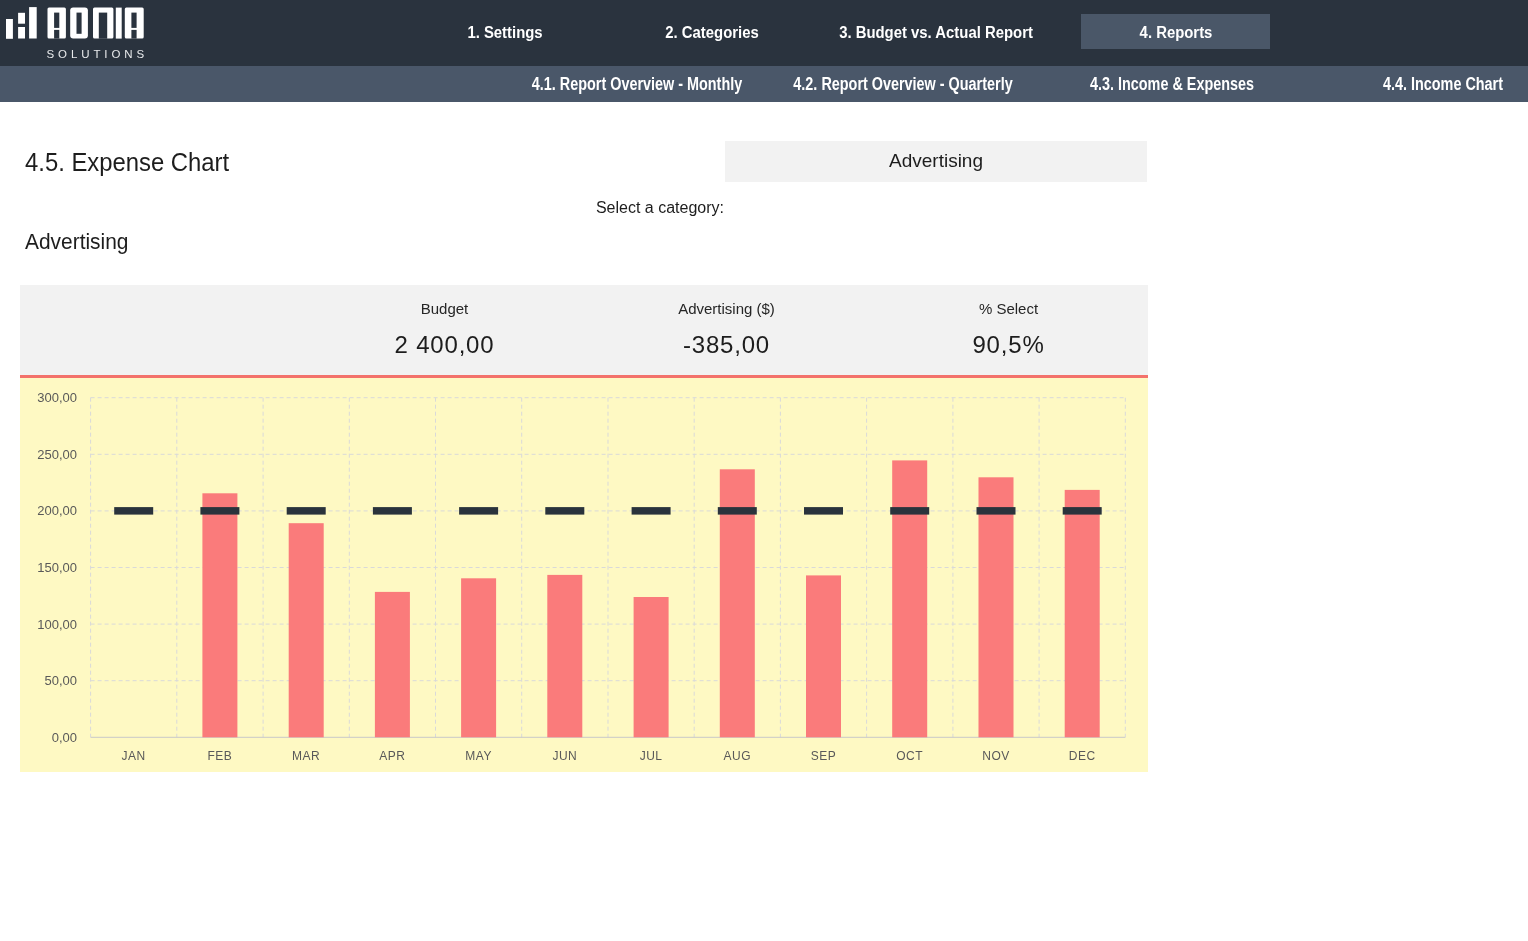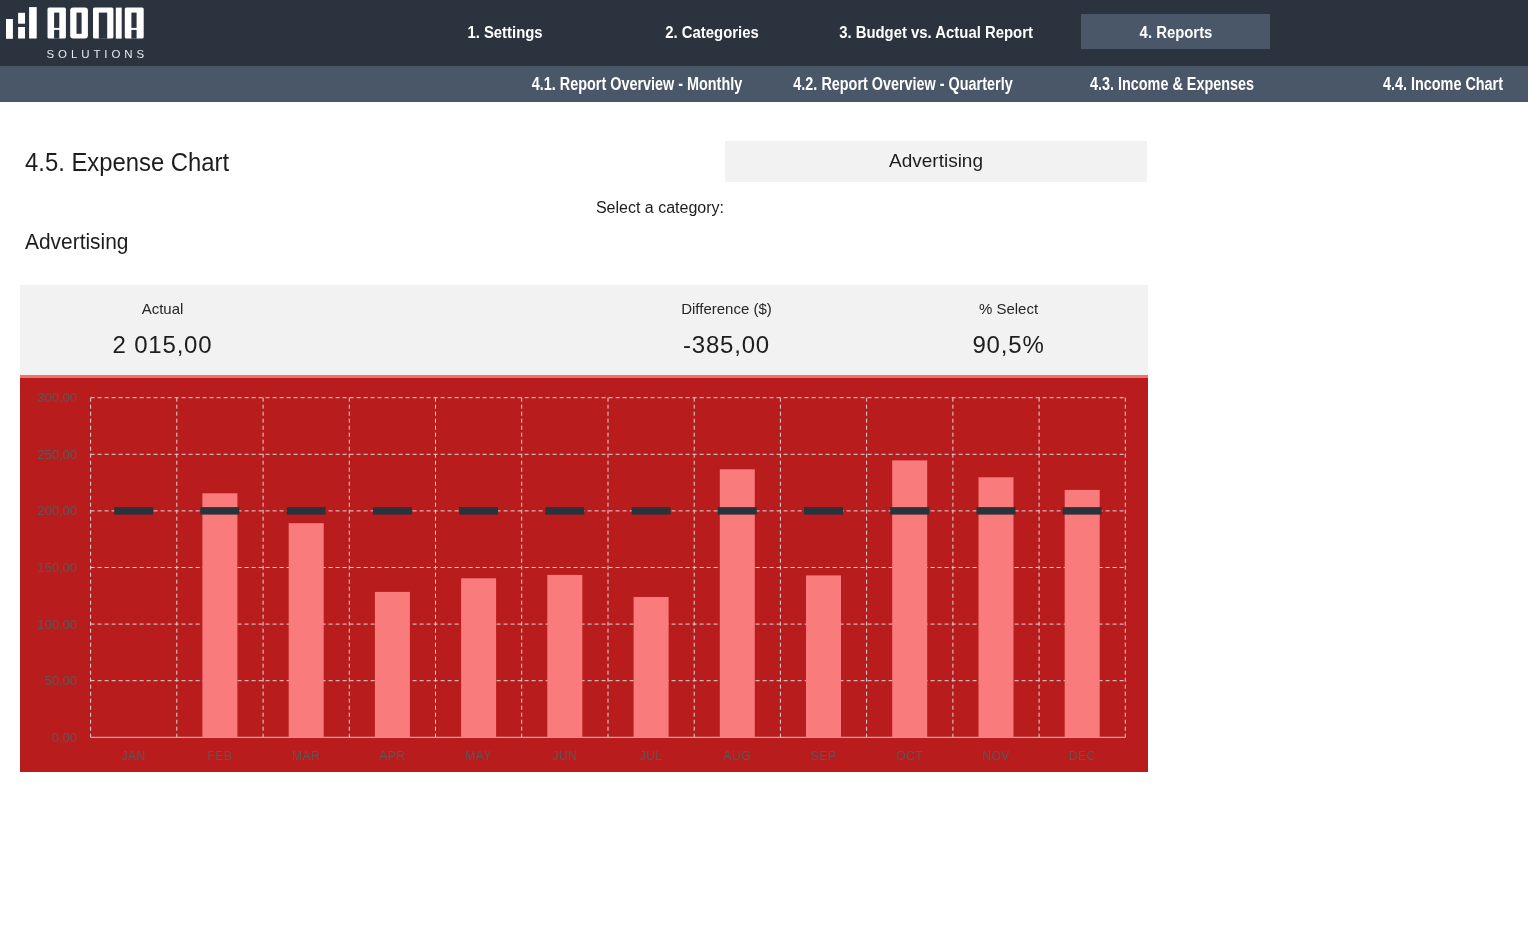--- a/index.html
+++ b/index.html
@@ -13,21 +13,21 @@
   .reportsbox span { position:absolute; left:50%; top:calc(50% + 1px); transform:translate(-50%,-50%) scaleX(0.93); color:#fff; font-size:16px; font-weight:bold; white-space:nowrap; }
   .h1 { position:absolute; left:25px; top:147px; font-size:26.5px; color:#1d1d1d; transform:scaleX(0.9); transform-origin:0 0; }
   .sel-label { position:absolute; left:0px; top:155px; width:724px; text-align:right; font-size:16px; color:#1d1d1d;margin-top:44px; }
   .catbox { position:absolute; left:725px; top:141px; width:422px; height:41px; background:#f2f2f2; }
   .catbox span { position:absolute; left:50%; top:48%; transform:translate(-50%,-50%); font-size:19px; color:#1d1d1d; white-space:nowrap; }
   .h2 { position:absolute; left:25px; top:229px; font-size:22.5px; color:#1d1d1d; transform:scaleX(0.93); transform-origin:0 0; }
   .sumband { position:absolute; left:20px; top:285px; width:1128px; height:93px; background:#f2f2f2; border-bottom:3px solid #f3726b; background-clip:padding-box; }
   .sumcol { position:absolute; top:0; width:282px; text-align:center; }
   .sumhdr { margin-top:15px; font-size:15px; color:#262626; }
   .sumval { margin-top:14px; font-size:24px; color:#1d1d1d; letter-spacing:0.8px; }
-  .chartband { position:absolute; left:20px; top:378px; width:1128px; height:394px; background:#b91c1c; }
+  .chartband { position:absolute; left:20px; top:378px; width:1128px; height:394px; background:#fef9c3; }
 </style>
 </head>
 <body>
 <div class="topbar">
   <svg width="200" height="66" style="position:absolute;left:0;top:0" viewBox="0 0 200 66">
     <g fill="#ffffff">
       <rect x="6.0" y="19.0" width="6.9" height="19.8"></rect>
       <rect x="18.1" y="12.8" width="6.9" height="10.9"></rect>
       <rect x="18.1" y="27.0" width="6.9" height="11.5"></rect>
       <rect x="29.1" y="7.1" width="7.6" height="31.4"></rect>
@@ -66,26 +66,26 @@
 <span class="navitem subnav" style="left:1443px;">4.4. Income Chart</span>
 
 <div class="h1">4.5. Expense Chart</div>
 <div class="sel-label">Select a category:</div>
 <div class="catbox">
     <span>Advertising</span>
   </div>
 <div class="h2">Advertising</div>
 
 <div class="sumband">
-  <div class="sumcol" style="left:1.5px;">
-      <div class="sumhdr">Actual</div>
-      <div class="sumval">2 015,00</div>
+  <div class="sumcol" style="left:283.5px;">
+      <div class="sumhdr">Budget</div>
+      <div class="sumval">2 400,00</div>
     </div>
   <div class="sumcol" style="left:565.5px;">
-      <div class="sumhdr">Difference ($)</div>
+      <div class="sumhdr">Advertising ($)</div>
       <div class="sumval">-385,00</div>
     </div>
   <div class="sumcol" style="left:847.5px;">
       <div class="sumhdr">% Select</div>
       <div class="sumval">90,5%</div>
     </div>
 </div>
 
 <div class="chartband">
 <svg width="1128" height="394" viewBox="0 0 1128 394">

